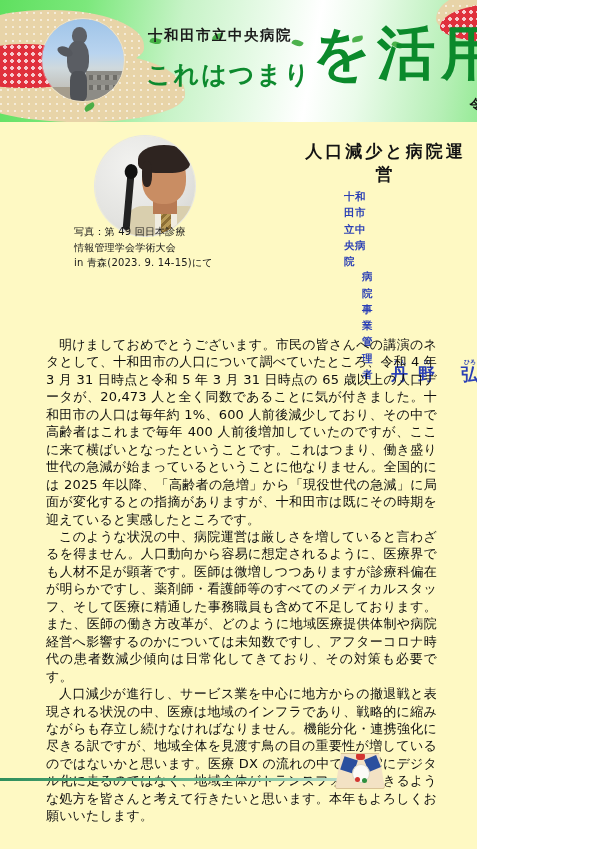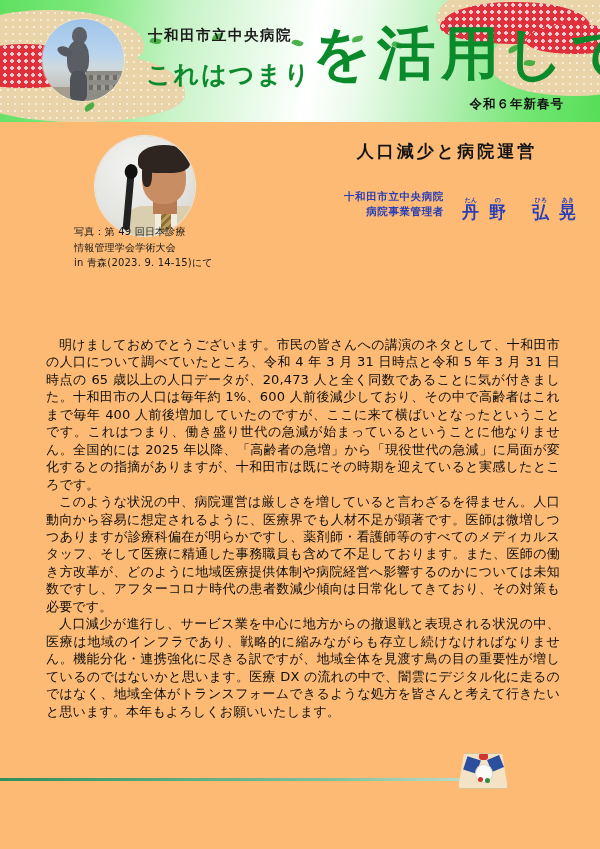--- a/index.html
+++ b/index.html
@@ -6,24 +6,24 @@
   html, body {
     margin: 0;
     padding: 0;
     background: #ffffff;
   }
   body {
     font-family: "DejaVu Sans", "Liberation Sans", sans-serif;
   }
   .page {
     position: relative;
-    width: 600px;
+    width: 477px;
     height: 849px;
     overflow: hidden;
-    background: #fdba74;
+    background: #fef9c3;
     box-sizing: border-box;
   }
 
   
   .masthead {
     position: relative;
     width: 600px;
     height: 122px;
     overflow: hidden;
     background: linear-gradient(100deg,

